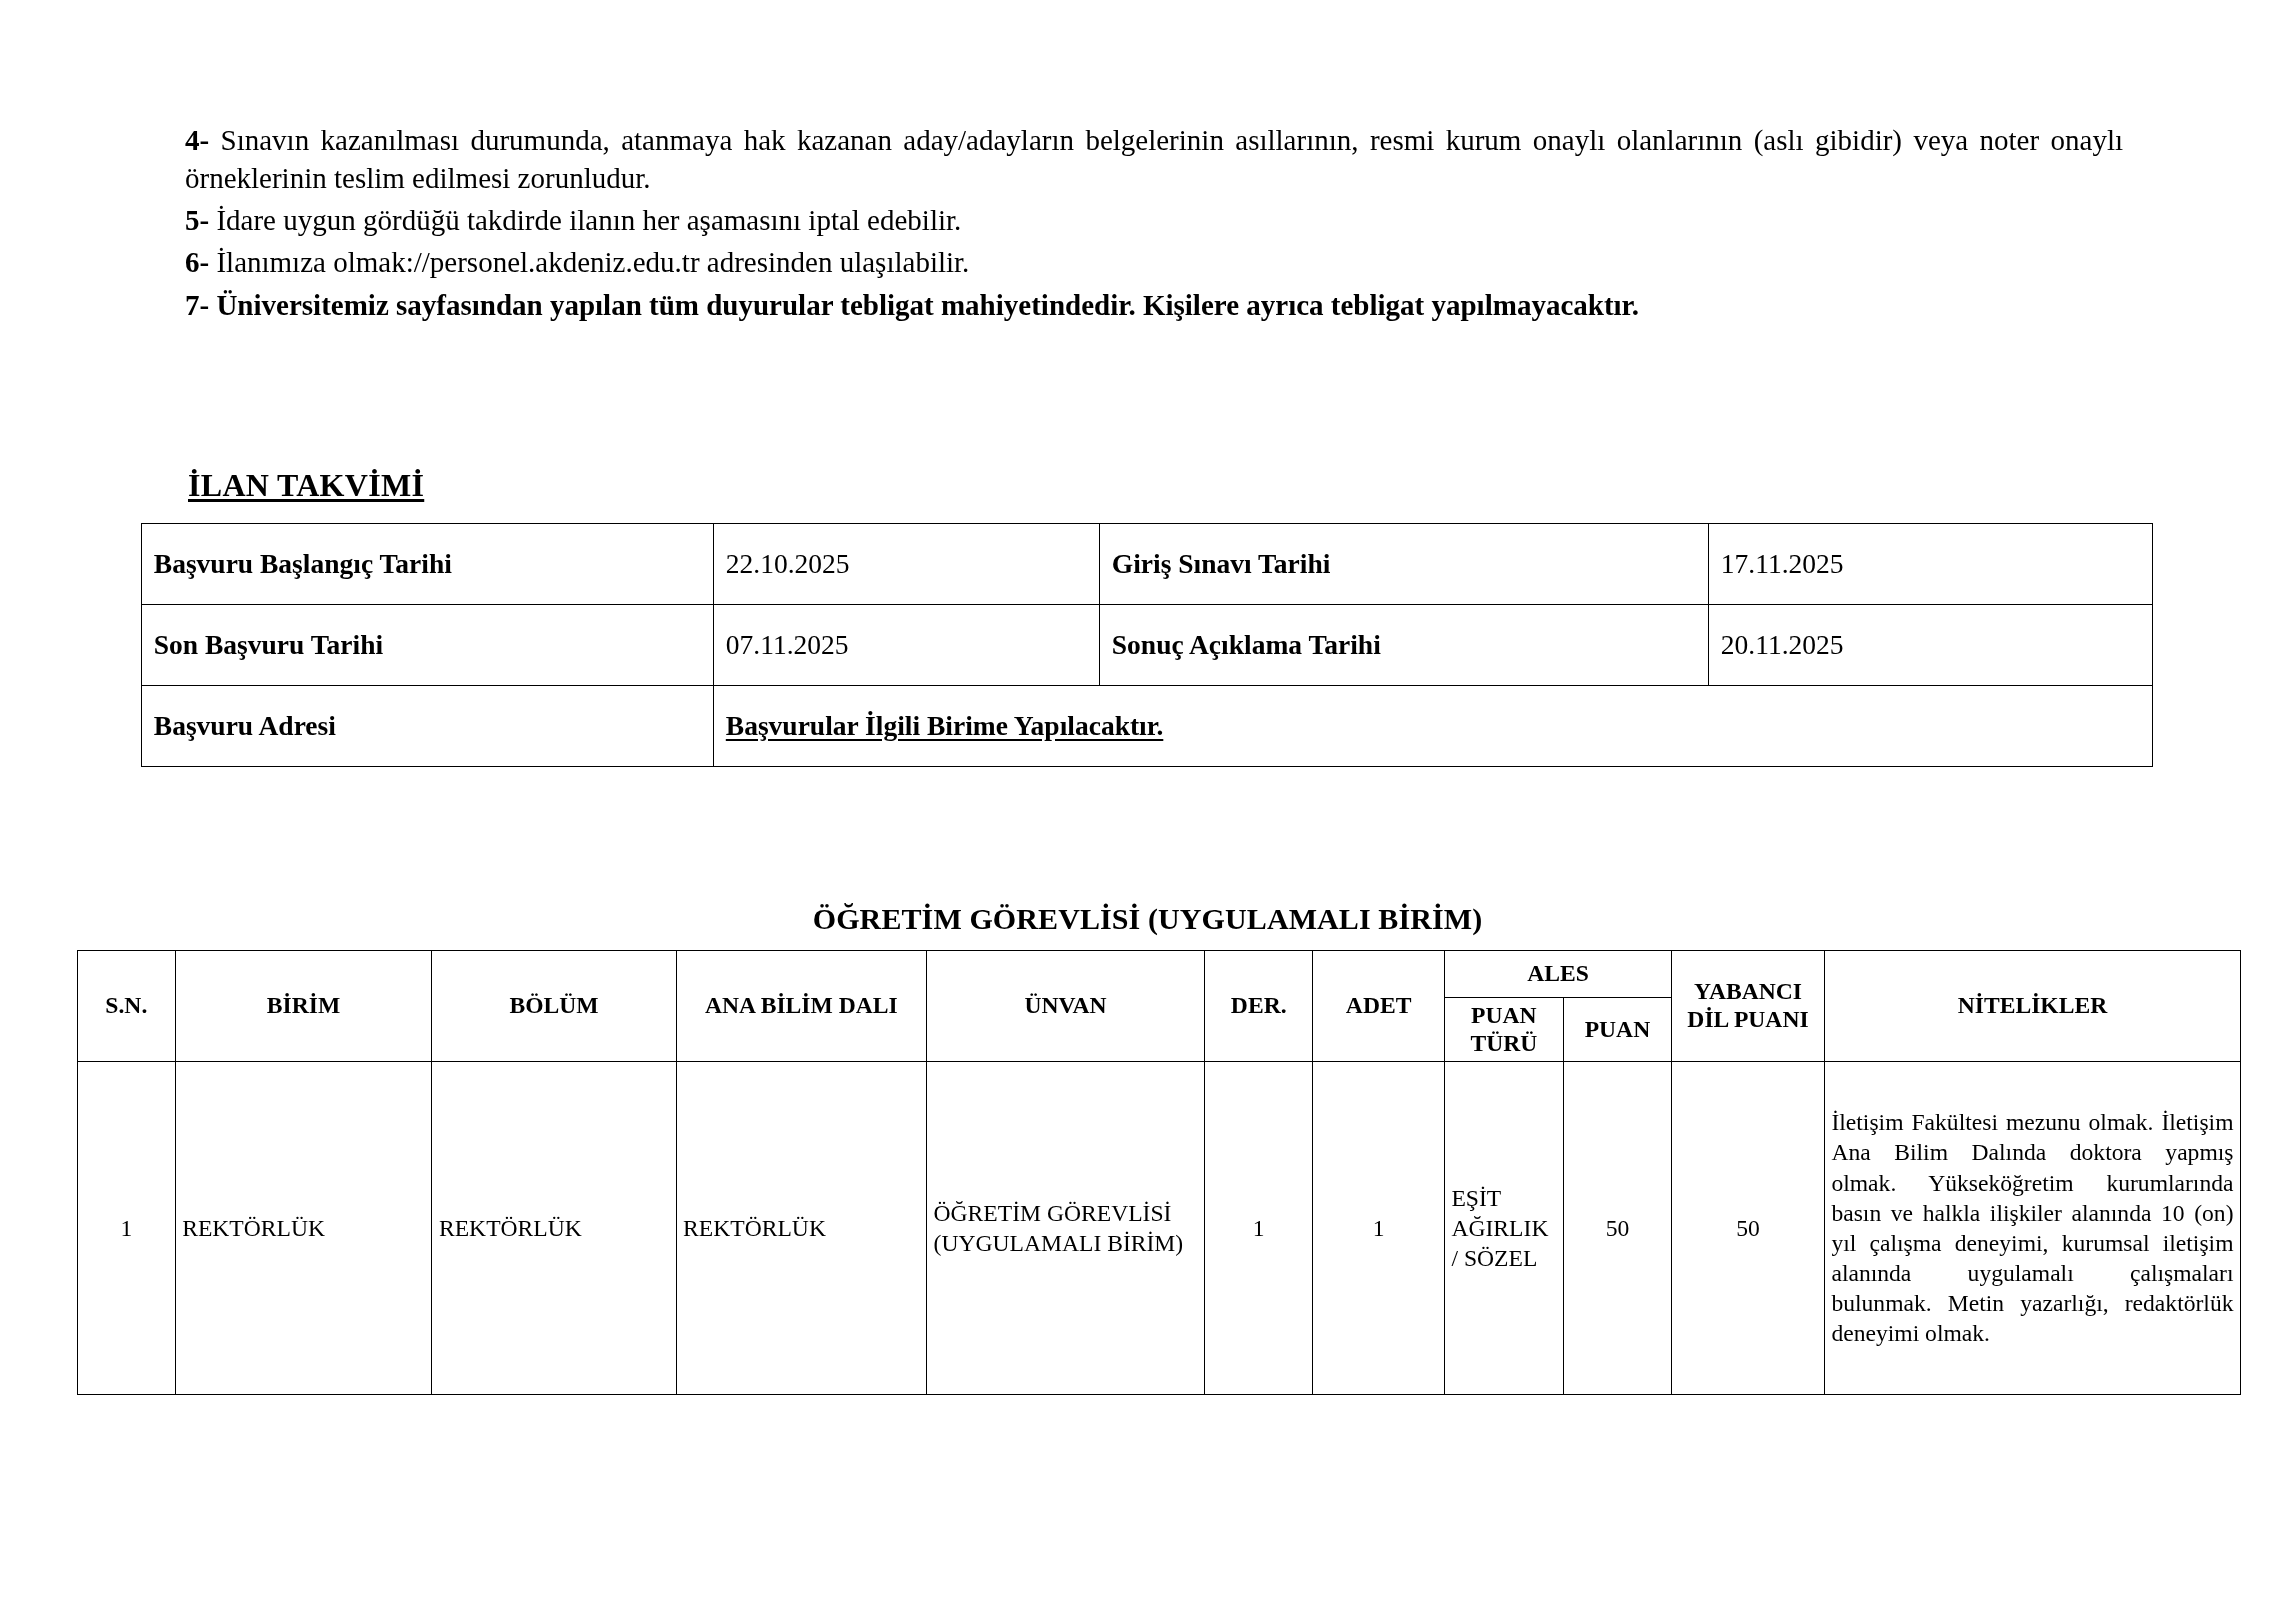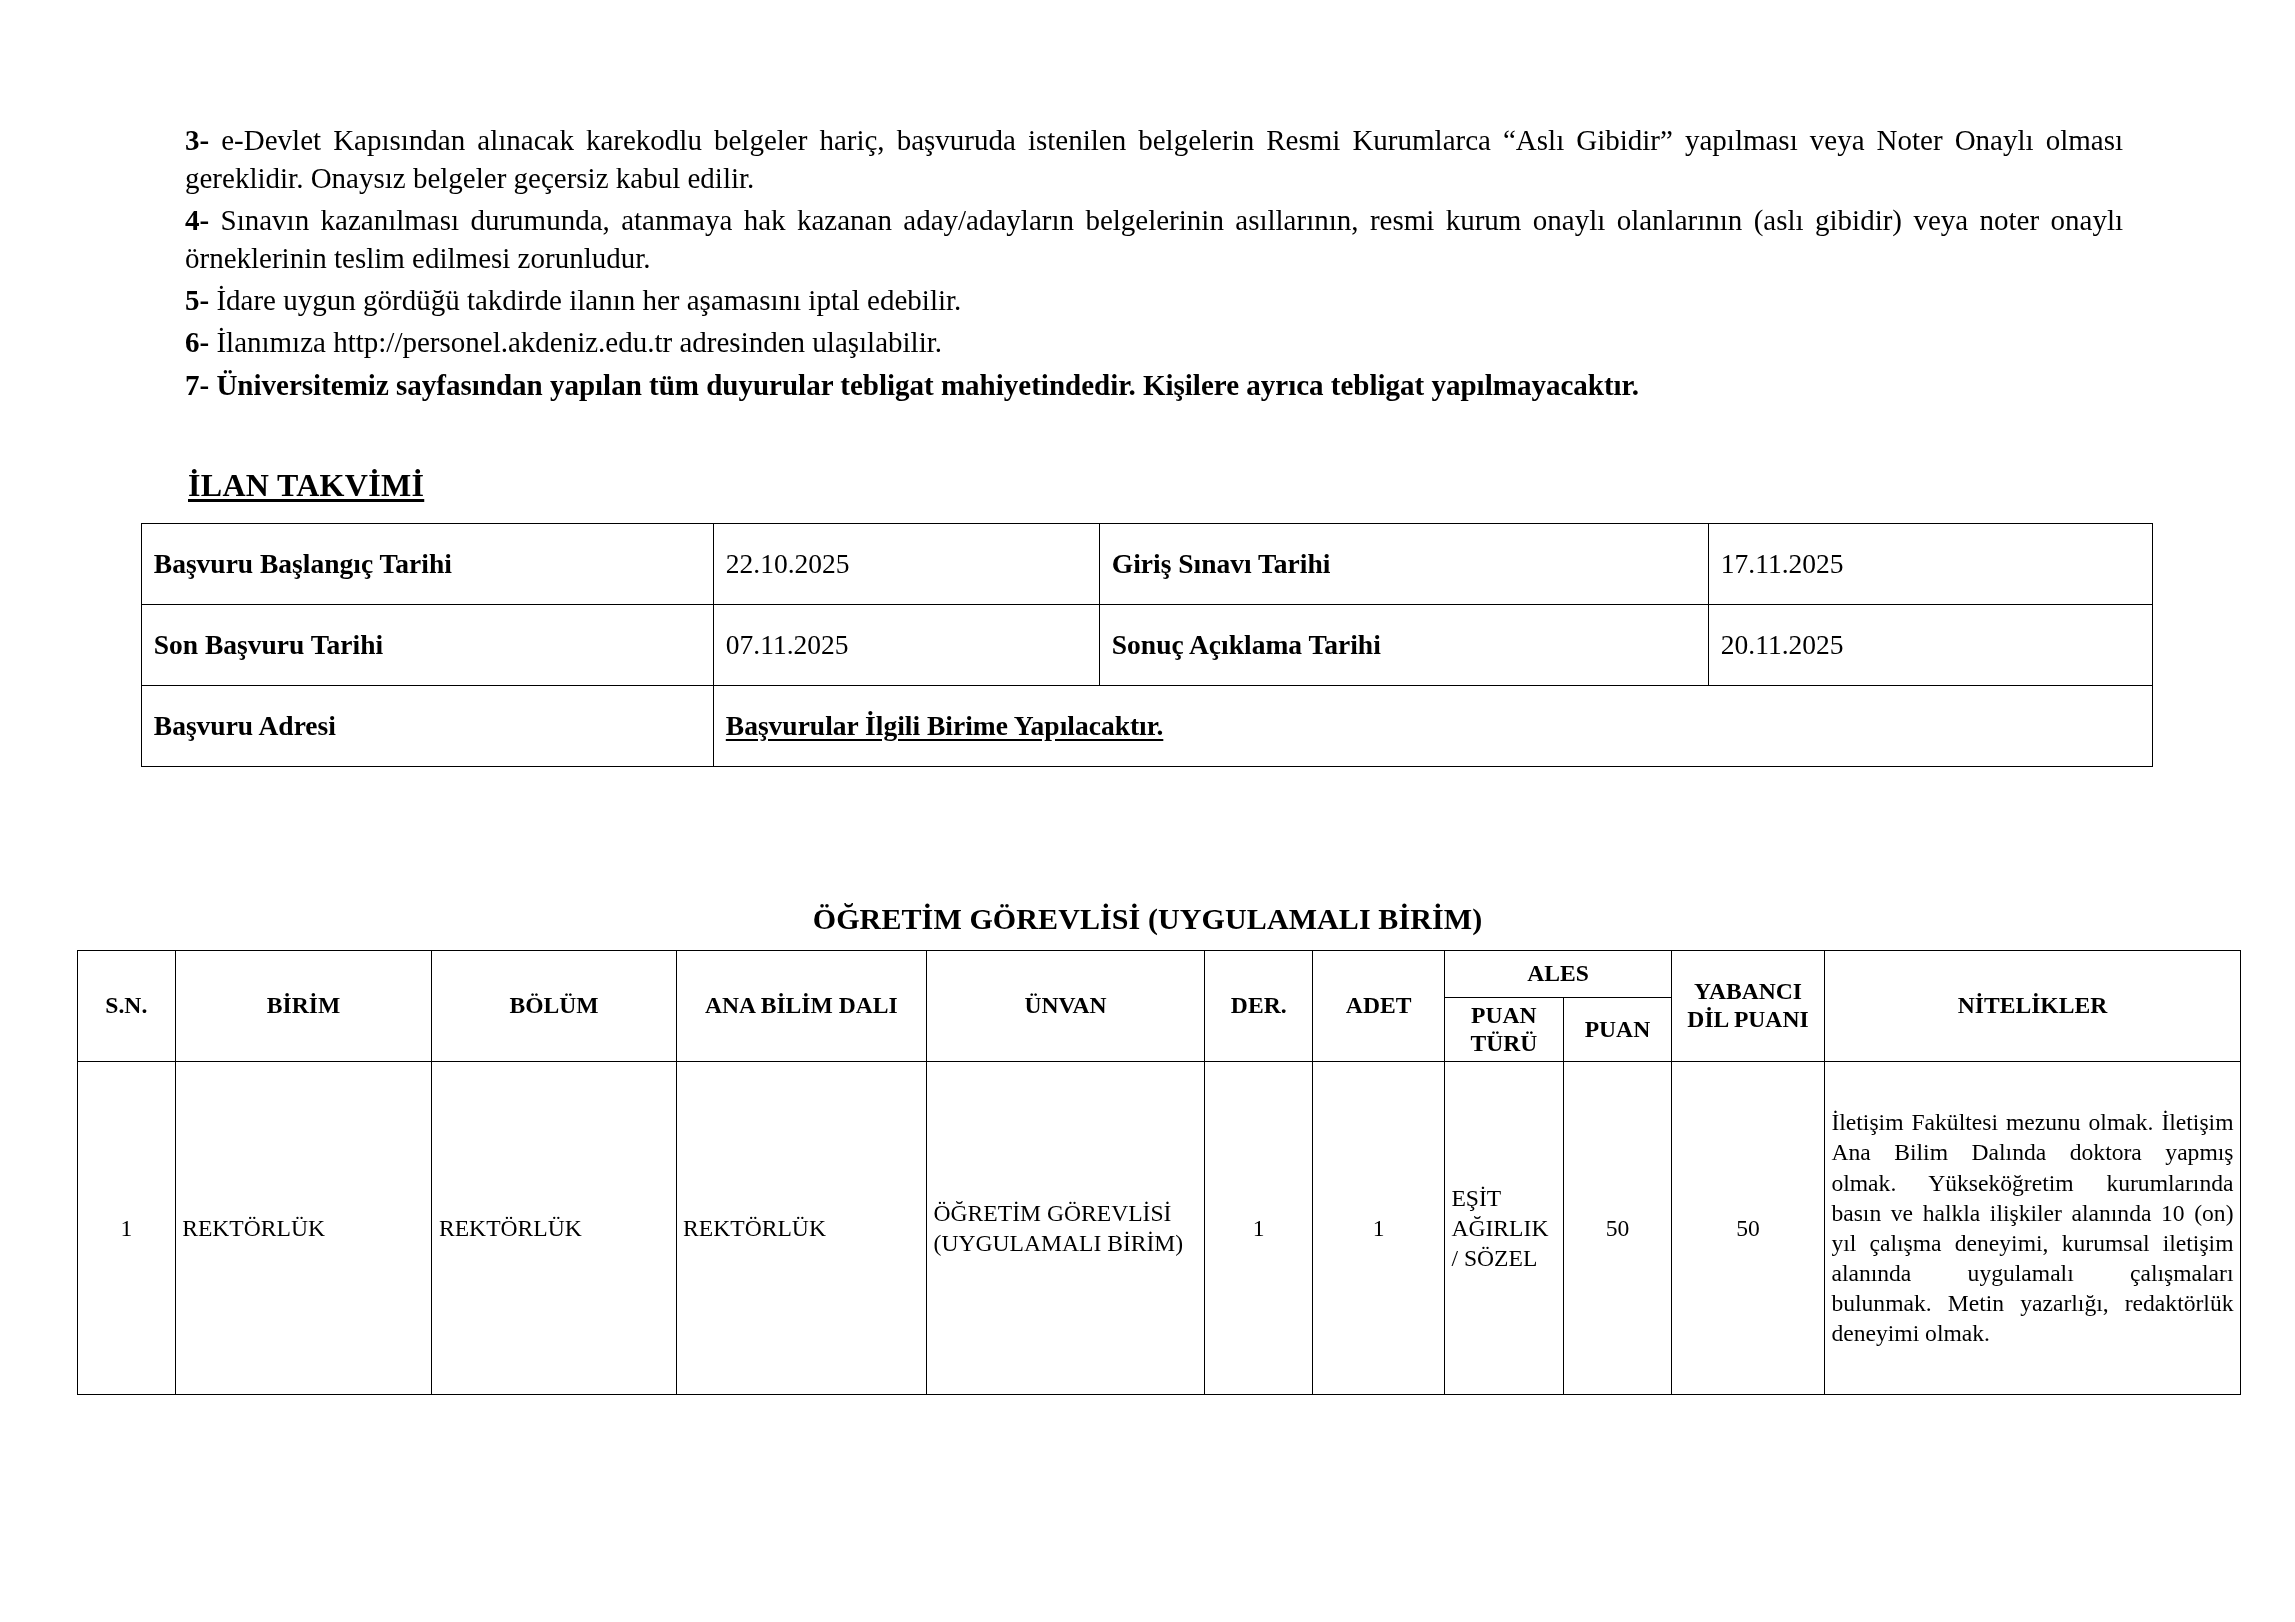--- a/index.html
+++ b/index.html
@@ -174,24 +174,23 @@
   .hdr-row-1 th { height: 38px; }
   .hdr-row-2 th { height: 47px; }
   .data-row td  { height: 321px; margin-left: 48px; }
 </style>
 </head>
 <body>
 
 <div class="page">
 
   <div class="notes">
-    <p class="note"><span class="num">3-</span><span> e-Devlet Kapısından alınacak karekodlu belgeler hariç, başvuruda istenilen belgelerin Resmi Kurumlarca “Aslı Gibidir” yapılması veya Noter Onaylı olması gereklidir. Onaysız belgeler geçersiz kabul edilir.</span></p>
     <p class="note"><span class="num">4-</span><span> Sınavın kazanılması durumunda, atanmaya hak kazanan aday/adayların belgelerinin asıllarının, resmi kurum onaylı olanlarının (aslı gibidir) veya noter onaylı örneklerinin teslim edilmesi zorunludur.</span></p>
     <p class="note"><span class="num">5-</span><span> İdare uygun gördüğü takdirde ilanın her aşamasını iptal edebilir.</span></p>
-    <p class="note"><span class="num">6-</span><span> İlanımıza http://personel.akdeniz.edu.tr adresinden ulaşılabilir.</span></p>
+    <p class="note"><span class="num">6-</span><span> İlanımıza olmak://personel.akdeniz.edu.tr adresinden ulaşılabilir.</span></p>
     <p class="note bold"><span class="num">7-</span><span> Üniversitemiz sayfasından yapılan tüm duyurular tebligat mahiyetindedir. Kişilere ayrıca tebligat yapılmayacaktır.</span></p>
   </div>
 
   <div class="section-heading">İLAN TAKVİMİ</div>
 
   <div class="takvim-wrap">
     <table class="takvim">
       <colgroup>
         <col class="col-a">
           <col class="col-b">

